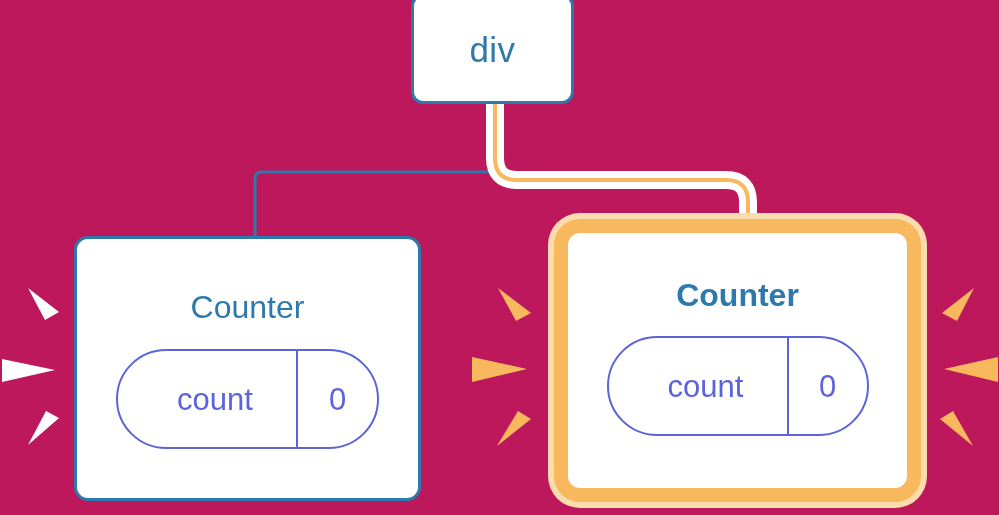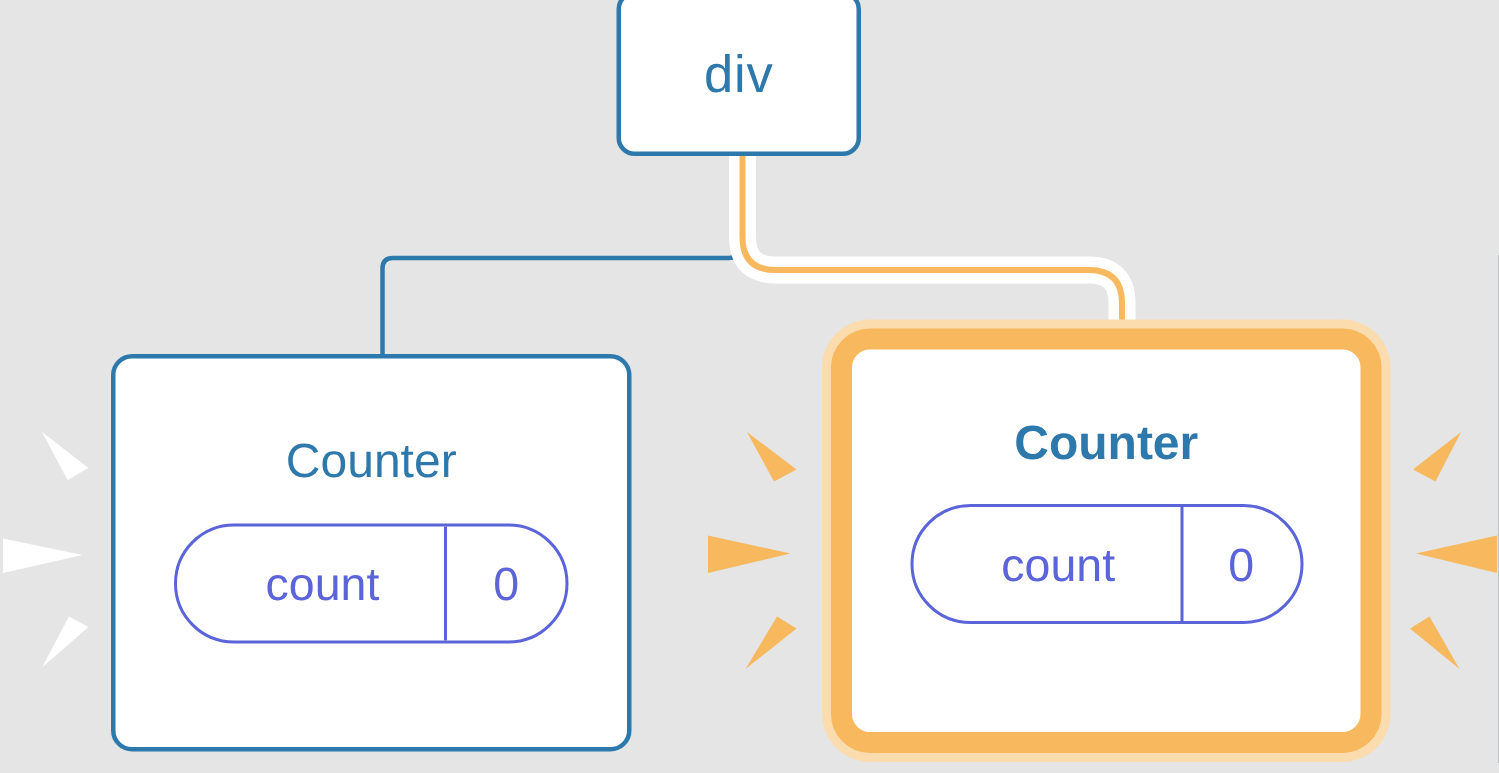--- a/index.html
+++ b/index.html
@@ -10,21 +10,21 @@
     width: 999px;
     height: 515px;
     background: #4c6a72;
     font-family: "Liberation Sans", sans-serif;
     overflow: hidden;
   }
   #stage {
     position: relative;
     width: 999px;
     height: 515px;
-    background: #e5e5e5;
+    background: #be185d;
   }
   #edges {
     position: absolute;
     left: 0;
     top: 0;
     width: 999px;
     height: 515px;
   }
   #sparkles {
     position: absolute;
@@ -100,21 +100,21 @@
   }
 
   
   .pill {
     position: relative;
     display: flex;
     align-items: stretch;
     border: 2px solid #5b64d8;
     border-radius: 999px;
     box-sizing: border-box;
-    height: 80px;
+    height: 100px;
     background: transparent;
   }
   .node-counter.plain .pill {
     width: 263px;
     margin-top: 26px;
   }
   .node-counter.highlighted .pill {
     width: 262px;
     margin-top: 25px;
   }

